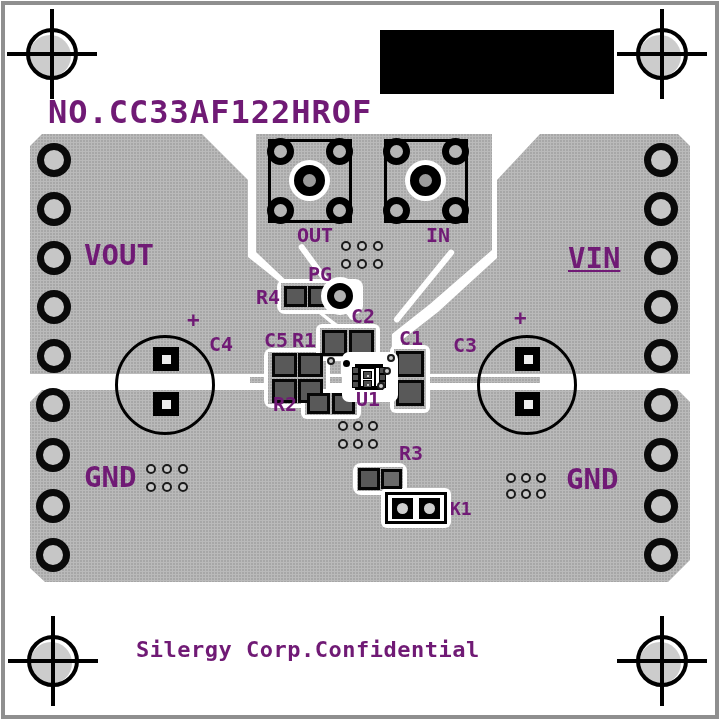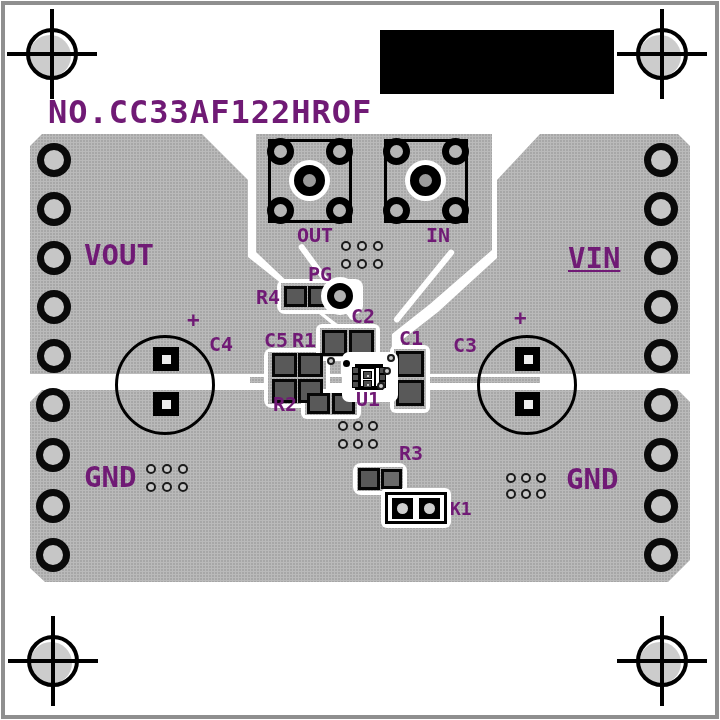--- a/index.html
+++ b/index.html
@@ -213,20 +213,21 @@
   <div class="silk" style="left:273px;top:394px;font-size:20px;">R2</div>
   <div class="silk" style="left:399px;top:328px;font-size:20px;">C1</div>
   <div class="silk" style="left:356px;top:389px;font-size:20px;">U1</div>
   <div class="silk" style="left:209px;top:334px;font-size:20px;">C4</div>
   <div class="silk" style="left:453px;top:335px;font-size:20px;">C3</div>
   <div class="silk" style="left:376px;top:443px;font-size:20px;margin-left:23px;">R3</div>
   <div class="silk" style="left:450px;top:500px;font-size:18px;">K1</div>
   <div class="silk" style="left:187px;top:310px;font-size:21px;">+</div>
   <div class="silk" style="left:514px;top:308px;font-size:21px;">+</div>
 
+  <div class="silk" style="left:136px;top:639px;font-size:22px;letter-spacing:.5px;">Silergy Corp.Confidential</div>
 
   <div class="thp" style="left: 37px; top: 143px;"></div>
     <div class="thp" style="left: 644px; top: 143px;"></div>
     <div class="thp" style="left: 37px; top: 192px;"></div>
     <div class="thp" style="left: 644px; top: 192px;"></div>
     <div class="thp" style="left: 37px; top: 241px;"></div>
     <div class="thp" style="left: 644px; top: 241px;"></div>
     <div class="thp" style="left: 37px; top: 290px;"></div>
     <div class="thp" style="left: 644px; top: 290px;"></div>
     <div class="thp" style="left: 37px; top: 339px;"></div>

